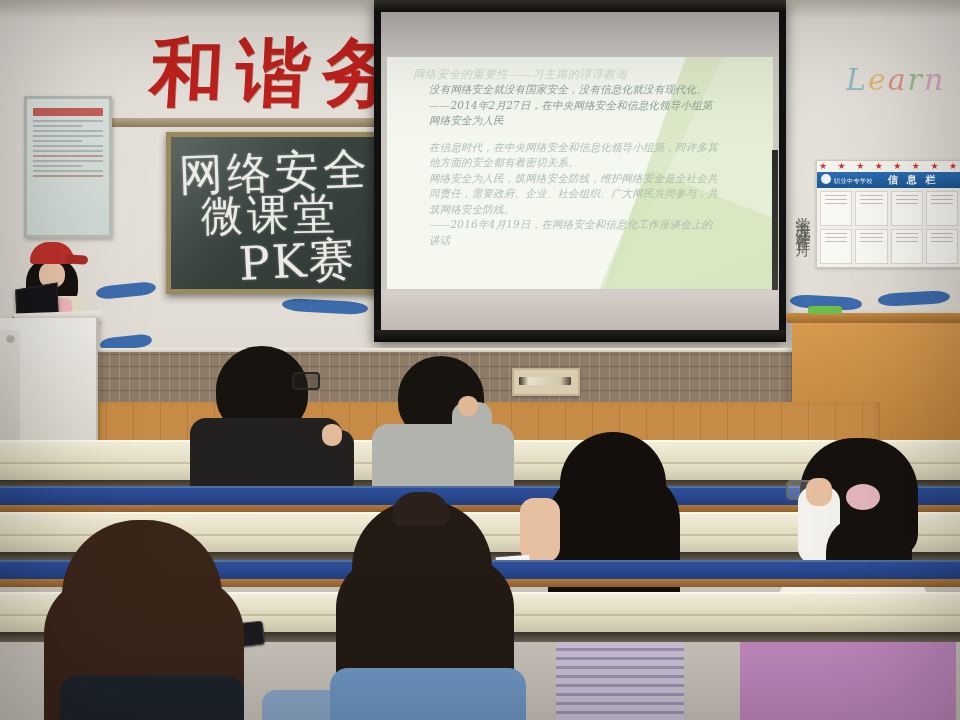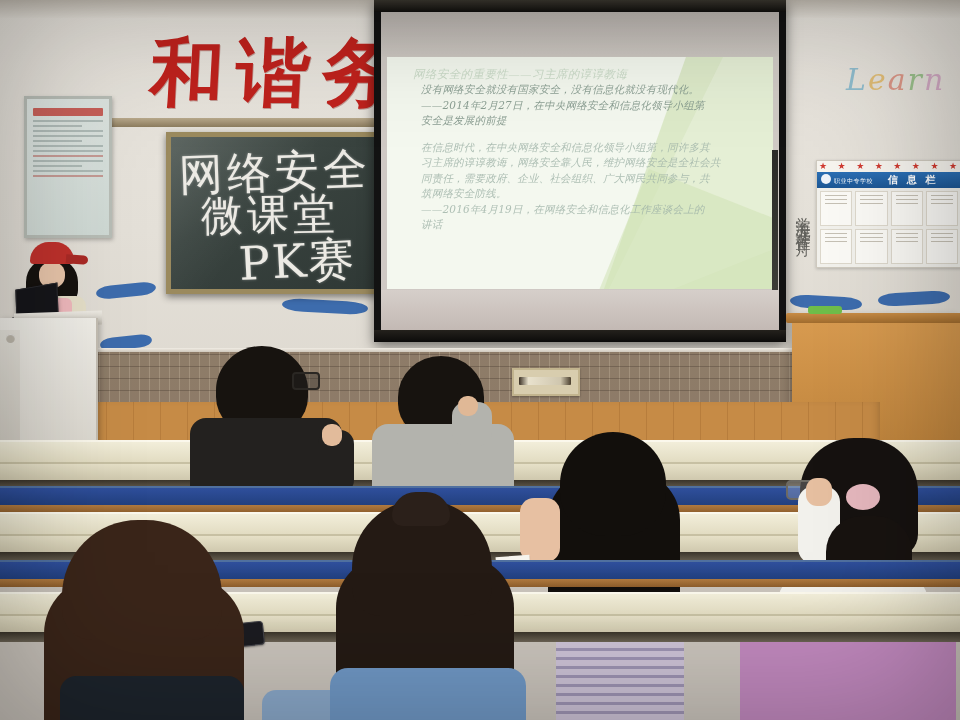--- a/index.html
+++ b/index.html
@@ -113,21 +113,21 @@
     clip-path:polygon(30% 0,100% 38%,100% 100%,0 100%);
   }
   .slide-body{position:absolute;left:26px;top:10px;right:10px;z-index:3;font-style:italic;}
   .slide-title{
     font-family:"DejaVu Serif",serif;font-size:11.5px;line-height:15px;
     color:#b6c9b4;opacity:.75;letter-spacing:.4px;white-space:nowrap;
     margin-bottom:1px;
   }
   .slide-p{
     font-family:"DejaVu Serif",serif;font-size:10.5px;line-height:13.5px;
-    color:#9fb3a8;opacity:.82;letter-spacing:.2px;margin:0 0 2px 8px;
+    color:#9fb3a8;opacity:.82;letter-spacing:.2px;margin:0 0 2px 16px;
   }
   .slide-p.dark{color:#7e9387;opacity:.9;}
   .slide-gap{height:11px;}
   .screen-bottom{
     position:absolute;left:0;bottom:0;width:398px;height:40px;
     background:linear-gradient(180deg,#d6cfca,#c3b9b4);
   }
   .screen-bar-bottom{
     position:absolute;left:0;bottom:0;width:412px;height:12px;
     background:linear-gradient(180deg,#24211c,#0c0b0a);
@@ -427,24 +427,25 @@
 
       <div class="slide">
         <div class="g1"></div>
         <div class="g2"></div>
         <div class="g3"></div>
 
         <div class="slide-body">
           <div class="slide-title">网络安全的重要性——习主席的谆谆教诲</div>
           <p class="slide-p dark">没有网络安全就没有国家安全，没有信息化就没有现代化。</p>
           <p class="slide-p dark">——2014年2月27日，在中央网络安全和信息化领导小组第</p>
-          <p class="slide-p dark">安全是发展的前提</p>
+          <p class="slide-p dark">网络安全为人民</p>
           <div class="slide-gap"></div>
           <p class="slide-p">在信息时代，在中央网络安全和信息化领导小组第，同许多其</p>
-          <p class="slide-p">习主席的谆谆教诲，网络安全靠人民，维护网络安全是全社会共</p>
+          <p class="slide-p">他方面的安全都有着密切关系。</p>
+          <p class="slide-p">网络安全为人民，筑网络安全防线，维护网络安全是全社会共</p>
           <p class="slide-p">同责任，需要政府、企业、社会组织、广大网民共同参与，共</p>
           <p class="slide-p">筑网络安全防线。</p>
           <p class="slide-p">——2016年4月19日，在网络安全和信息化工作座谈会上的</p>
           <p class="slide-p">讲话</p>
         </div>
       </div>
 
       <div class="screen-bottom"></div>
     </div>
     <div class="screen-bar-bottom"></div>

